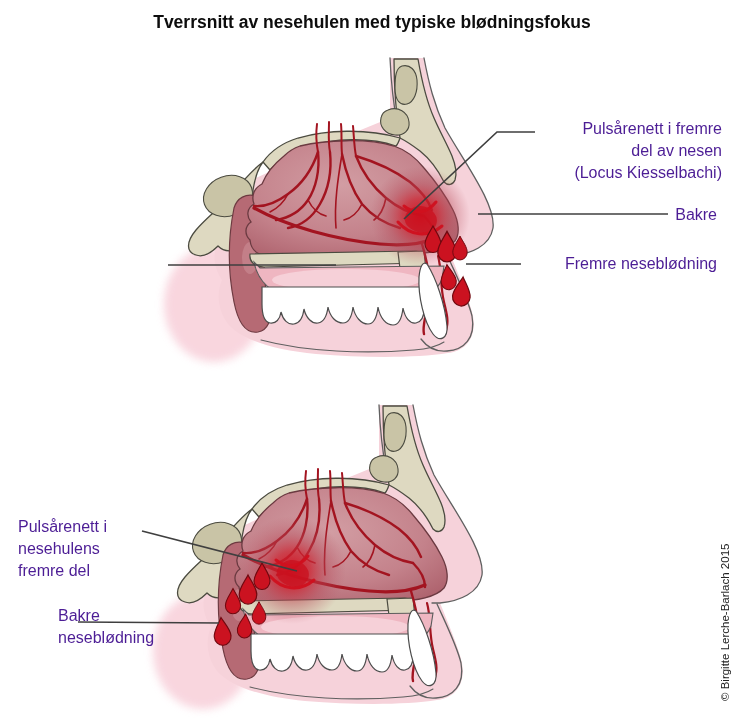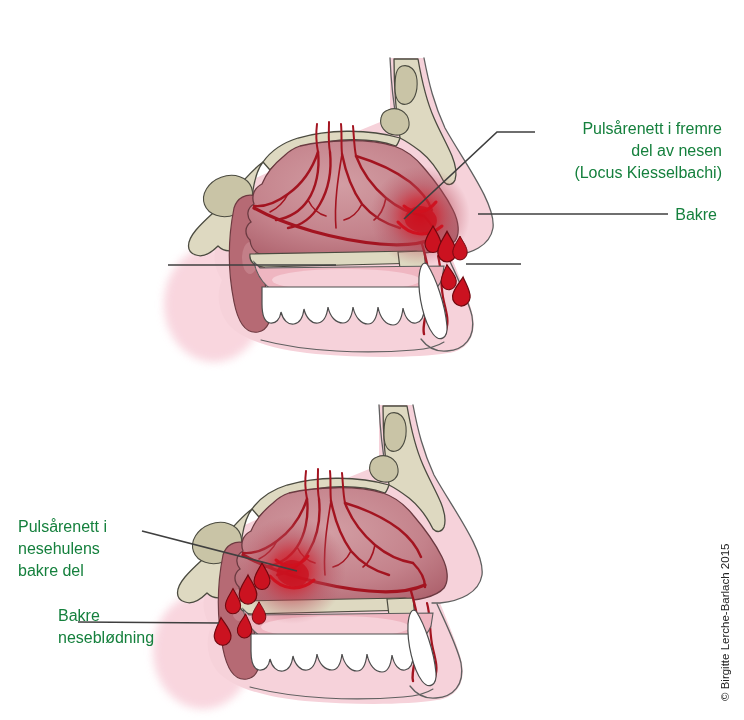--- a/index.html
+++ b/index.html
@@ -1,19 +1,19 @@
 <!DOCTYPE html>
 <html><head>
 <meta charset="utf-8">
 <style>
   html,body{margin:0;padding:0;background:#fff;}
   #stage{position:relative;width:744px;height:720px;background:#ffffff;overflow:hidden;
          font-family:"Liberation Sans",sans-serif;color:#111;}
   #art{position:absolute;left:0;top:0;}
-  .lbl{position:absolute;font-size:16px;line-height:21px;white-space:pre-line;color:#15803d;}
+  .lbl{position:absolute;font-size:16px;line-height:21px;white-space:pre-line;color:#4c1d95;}
   .lbl.r{text-align:right;}
   #page-title{position:absolute;left:0;right:0;top:12px;text-align:center;
               font-size:17.5px;font-weight:bold;color:#0d0d0d;}
   #lbl-kiesselbach{right:22px;top:118px;line-height:22px;}
   #lbl-nese{right:27px;top:204px;}
   #lbl-fremre{right:27px;top:253px;}
   #lbl-ganen{left:16px;top:255px;}
   #lbl-bakre-puls{left:18px;top:516px;line-height:22px;}
   #lbl-bakre-bleed{left:18px;top:605px;line-height:22px;margin-left:40px;}
   #credit{position:absolute;left:619px;top:587px;width:214px;height:14px;
@@ -173,26 +173,28 @@
         <use href="#drop" transform="translate(245,624) scale(0.9) rotate(4)"></use>
         <use href="#drop" transform="translate(259,611) scale(0.85)"></use>
       </g>
       <g stroke="#3f3f3f" stroke-width="1.7" fill="none">
         <line x1="142" y1="531" x2="297" y2="571"></line>
         <line x1="78" y1="622" x2="219" y2="623"></line>
       </g>
     </g>
   </svg>
 
+  <div id="page-title">Tverrsnitt av nesehulen med typiske blødningsfokus</div>
 
   <div id="lbl-kiesselbach" class="lbl r">Pulsårenett i fremre
 del av nesen
 (Locus Kiesselbachi)</div>
   <div id="lbl-nese" class="lbl r">Bakre</div>
+  <div id="lbl-fremre" class="lbl r">Fremre neseblødning</div>
 
   <div id="lbl-bakre-puls" class="lbl">Pulsårenett i
 nesehulens
-bakre del</div>
+fremre del</div>
   <div id="lbl-bakre-bleed" class="lbl">Bakre
 neseblødning</div>
 
   <div id="credit">© Birgitte Lerche-Barlach 2015</div>
 </div>
 
 </body></html>

